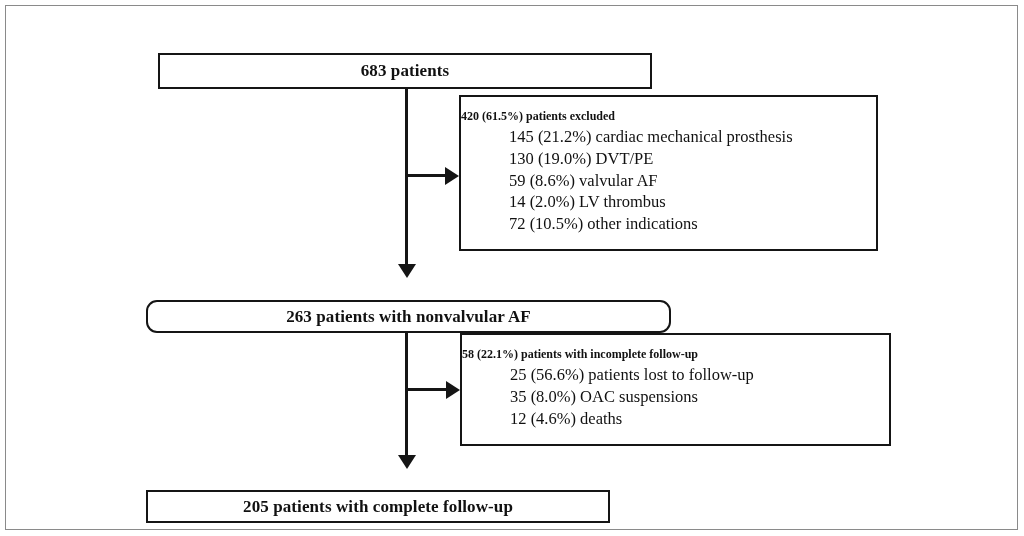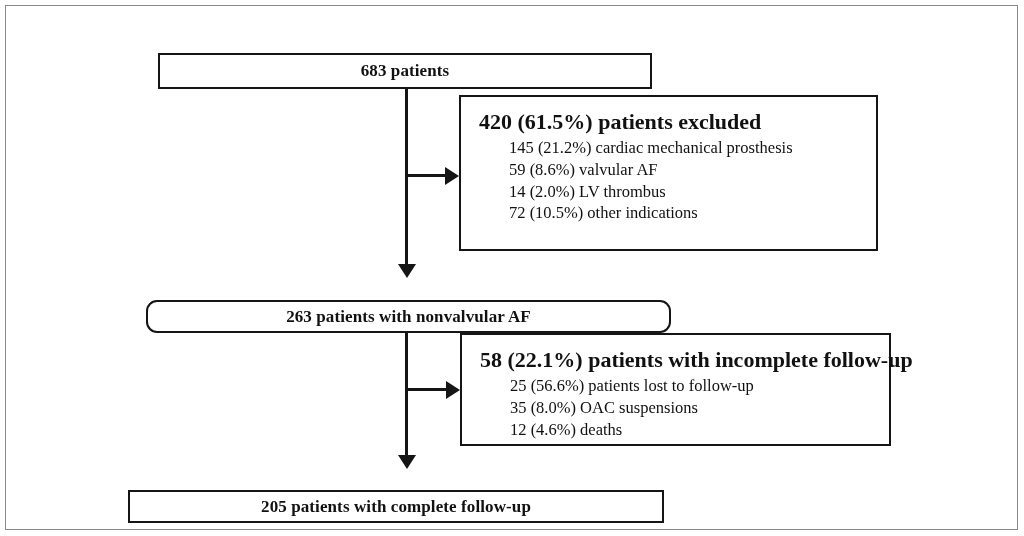--- a/index.html
+++ b/index.html
@@ -45,22 +45,21 @@
     font-size: 17px;
     letter-spacing: 0.1px;
     white-space: nowrap;
   }
 
   .node-side {
     padding: 12px 0 0 0;
   }
   .side-header {
     font-weight: bold;
-    font-size: 22px;
-    margin-left: 18px;
+    font-size: 12px;
     white-space: nowrap;
   }
   .side-list {
     list-style: none;
     margin: 2px 0 0 0;
     padding: 0;
   }
   .side-list li {
     font-size: 16.5px;
     margin-left: 48px;
@@ -116,36 +115,37 @@
   <div class="arrow-right" style="left:446px; top:380.5px;"></div>
 
   <div class="node node-main" style="left:158px; top:33px; width:494px; height:36px;">
     <span class="label">683 patients</span>
   </div>
 
   <div class="node node-side" style="left:459px; top:95px; width:419px; height:156px;">
     <div class="side-header">420 (61.5%) patients excluded</div>
     <ul class="side-list">
       <li>145 (21.2%) cardiac mechanical prosthesis</li>
+      <li>130 (19.0%) DVT/PE</li>
       <li>59 (8.6%) valvular AF</li>
       <li>14 (2.0%) LV thrombus</li>
       <li>72 (10.5%) other indications</li>
     </ul>
   </div>
 
   <div class="node node-main" style="left:146px; top:280px; width:525px; height:33px;border-radius:11px;">
     <span class="label">263 patients with nonvalvular AF</span>
   </div>
 
   <div class="node node-side" style="left:460px; top:333px; width:431px; height:113px;">
     <div class="side-header">58 (22.1%) patients with incomplete follow-up</div>
     <ul class="side-list">
       <li>25 (56.6%) patients lost to follow-up</li>
       <li>35 (8.0%) OAC suspensions</li>
       <li>12 (4.6%) deaths</li>
     </ul>
   </div>
 
-  <div class="node node-main" style="left:128px; top:470px; width:536px; height:33px;">
+  <div class="node node-main" style="left:146px; top:470px; width:464px; height:33px;">
     <span class="label">205 patients with complete follow-up</span>
   </div>
 
 </div>
 
 </body></html>

